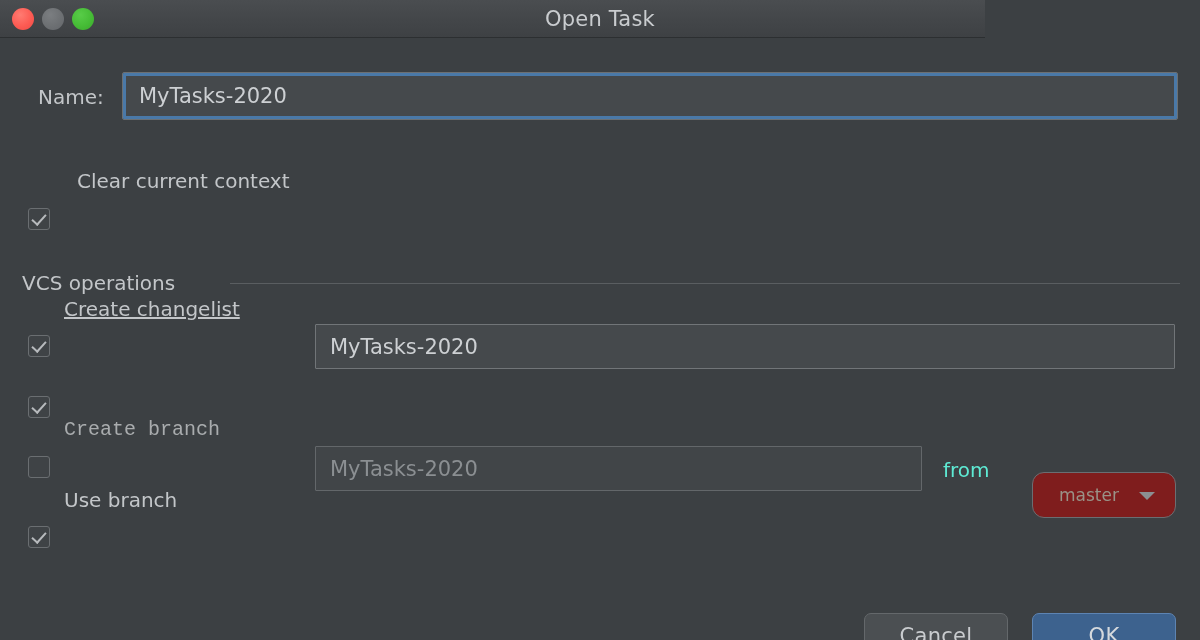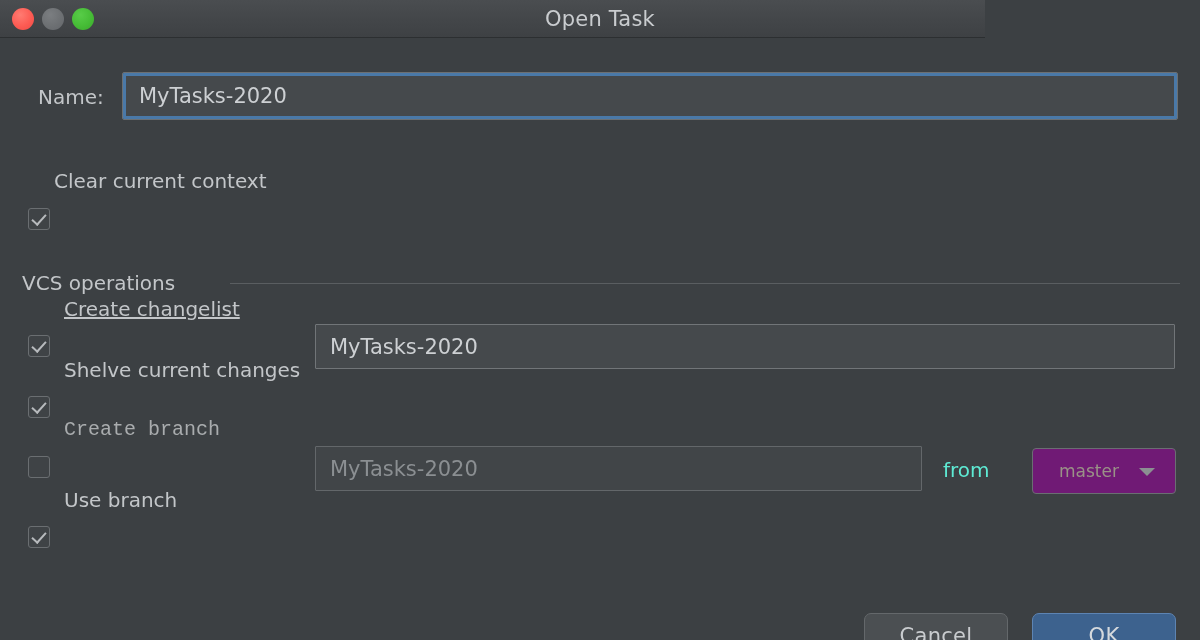--- a/index.html
+++ b/index.html
@@ -186,27 +186,27 @@
     position: absolute;
     left: 943px; top: 420px;
     font-size: 20px;
     color: #5eead4;
     line-height: 24px;
   }
 
   
   .dropdown {
     position: absolute;
-    left: 1032px; top: 410px;
+    left: 1032px; top: 434px;
     width: 144px;
     height: 46px;
     box-sizing: border-box;
-    background: #701a75;
+    background: #7f1d1d;
     border: 1px solid #6a6e72;
-    border-radius: 4px;
+    border-radius: 12px;
   }
   .dropdown .dval {
     position: absolute;
     left: 0; right: 0; top: 0; bottom: 0;
     display: flex;
     align-items: center;
     justify-content: center;
     padding-right: 30px;
     font-size: 17px;
     color: #9a9287;
@@ -264,33 +264,32 @@
   </div>
 
   <div class="content">
 
     <div class="name-label">Name:</div>
     <div class="name-field">
       <span class="val">MyTasks-2020</span>
     </div>
 
     <div class="cb checked" style="left:28px; top:170px;"></div>
-    <div class="cb-label" style="left:54px; top:133px; top:132px;text-align:center;">Clear current context</div>
+    <div class="cb-label" style="left:77px; top:133px; top:132px;text-align:center;">Clear current context</div>
 
     <div class="section-title">VCS operations</div>
     <div class="section-rule"></div>
 
     <div class="cb checked" style="left:28px; top:297px;"></div>
     <div class="cb-label" style="left:64px; top:260px;text-decoration:underline;">Create changelist</div>
     <div class="tfield" style="left:315px; top:286px; width:860px; height:45px;">
       <span class="val">MyTasks-2020</span>
     </div>
 
     <div class="cb checked" style="left:28px; top:358px;"></div>
-    <div class="cb-label" style="left:64px; top:321px;">Shelve current changes</div>
 
     <div class="cb" style="left:28px; top:418px;"></div>
     <div class="cb-label dim" style="left:64px; top:381px;font-family:Liberation Mono, monospace;">Create branch</div>
     <div class="tfield disabled" style="left:315px; top:408px; width:607px; height:45px;">
       <span class="val">MyTasks-2020</span>
     </div>
     <div class="from-label">from</div>
     <div class="dropdown">
       <span class="dval">master</span>
       <span class="darrow"></span>

